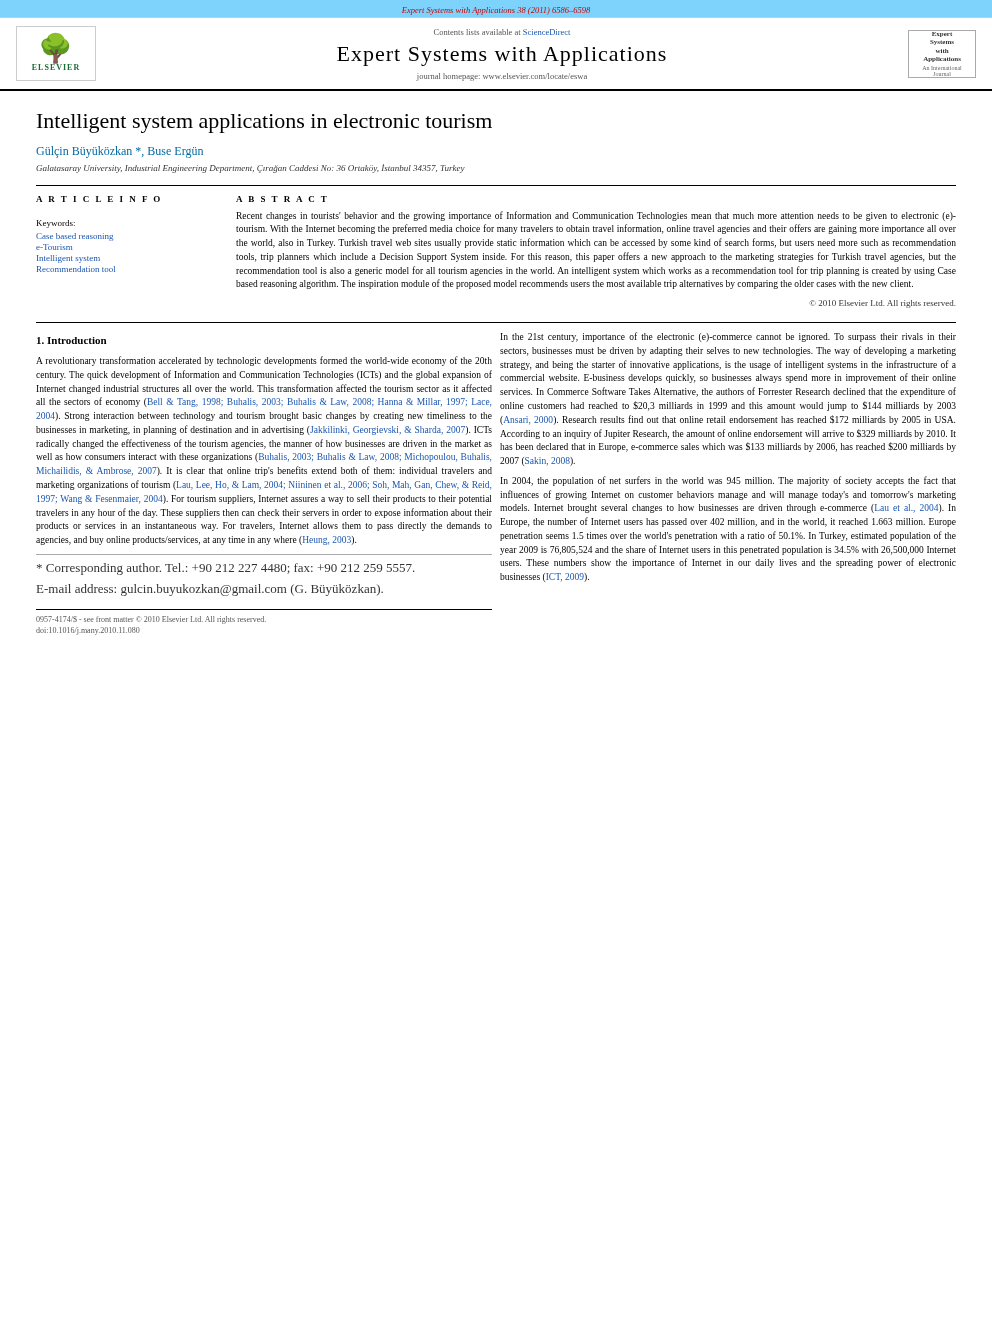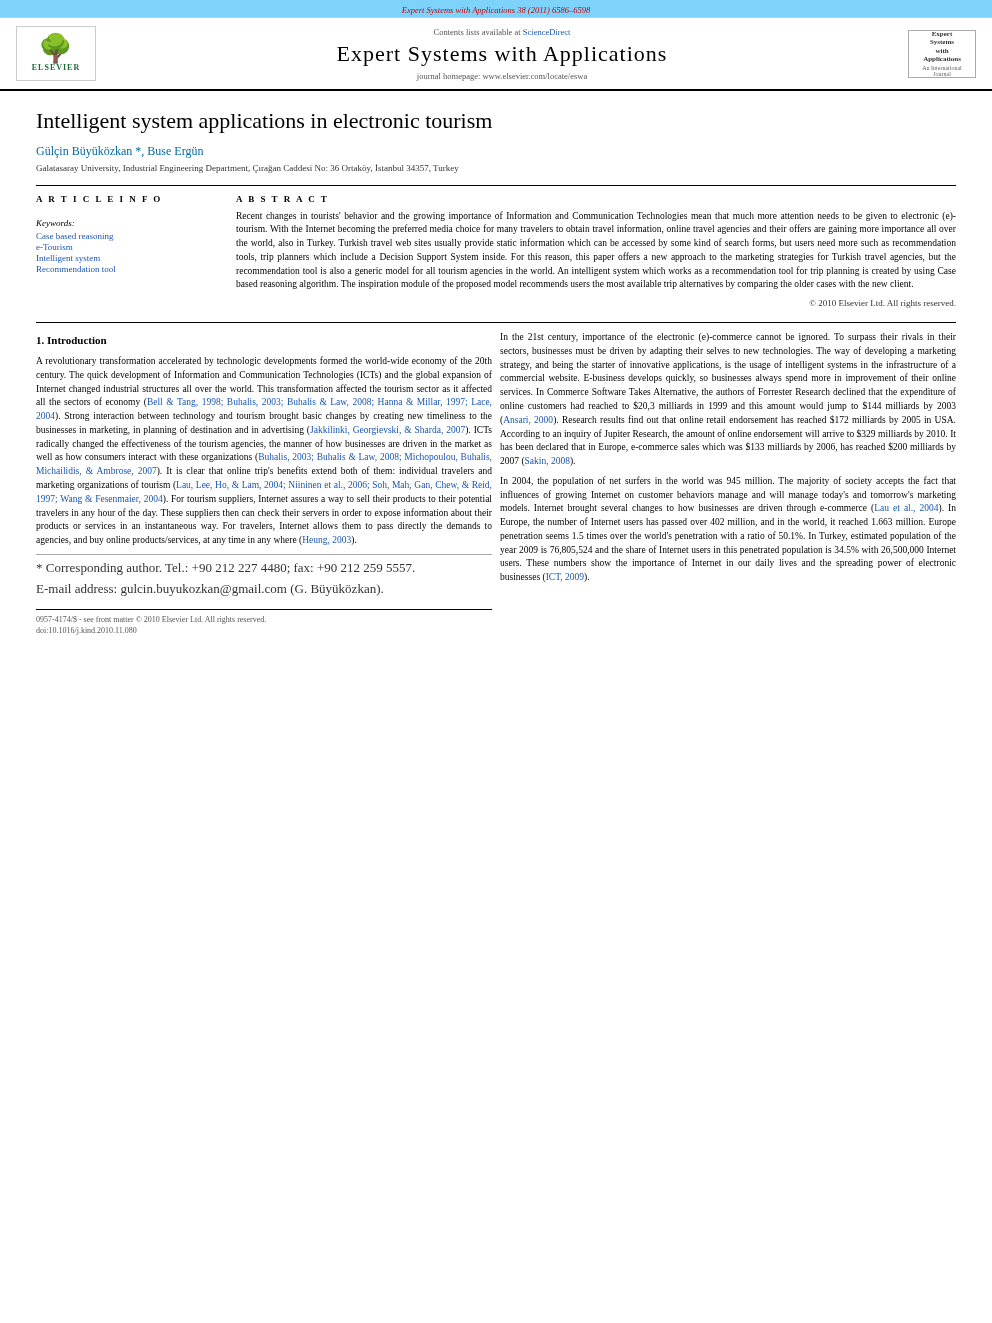--- a/index.html
+++ b/index.html
@@ -113,20 +113,21 @@
     
     .authors {
       font-size: 12px;
       color: #0369a1;
       margin-bottom: 4px;
     }
 
     
     .affiliation {
       font-size: 9px;
+      font-style: italic;
       color: #333;
       margin-bottom: 12px;
     }
 
     
     .divider {
       border: none;
       border-top: 1px solid #000;
       margin: 8px 0;
     }
@@ -144,21 +145,20 @@
     }
     .article-info .info-title {
       font-size: 9px;
       font-variant: small-caps;
       letter-spacing: 2px;
       font-weight: bold;
       margin-bottom: 14px;
     }
     .article-info .keywords-label {
       font-size: 9px;
-      font-style: italic;
       margin-bottom: 3px;
     }
     .article-info .keyword-item {
       font-size: 9px;
       margin-bottom: 1px;
       color: #1a56b0;
     }
 
     .abstract-section {
       flex: 1;
@@ -312,21 +312,21 @@
       </div>
 
       <div class="footnotes">
         <p>* Corresponding author. Tel.: +90 212 227 4480; fax: +90 212 259 5557.</p>
         <p>E-mail address: gulcin.buyukozkan@gmail.com (G. Büyüközkan).</p>
       </div>
 
       <div class="bottom-bar">
         <span>0957-4174/$ - see front matter © 2010 Elsevier Ltd. All rights reserved.</span>
       </div>
-      <div class="doi-line">doi:10.1016/j.kind.2010.11.080</div>
+      <div class="doi-line">doi:10.1016/j.many.2010.11.080</div>
     </div>
 
     <div class="body-col">
       <div class="body-text">
         In the 21st century, importance of the electronic (e)-commerce cannot be ignored. To surpass their rivals in their sectors, businesses must be driven by adapting their selves to new technologies. The way of developing a marketing strategy, and being the starter of innovative applications, is the usage of intelligent systems in the infrastructure of a commercial website. E-business develops quickly, so businesses always spend more in improvement of their online services. In Commerce Software Takes Alternative, the authors of Forrester Research declined that the expenditure of online customers had reached to $20,3 milliards in 1999 and this amount would jump to $144 milliards by 2003 (<span class="ref-link">Ansari, 2000</span>). Research results find out that online retail endorsement has reached $172 milliards by 2005 in USA. According to an inquiry of Jupiter Research, the amount of online endorsement will arrive to $329 milliards by 2010. It has been declared that in Europe, e-commerce sales which was $133 milliards by 2006, has reached $200 milliards by 2007 (<span class="ref-link">Sakin, 2008</span>).
       </div>
       <div class="body-text">
         In 2004, the population of net surfers in the world was 945 million. The majority of society accepts the fact that influences of growing Internet on customer behaviors manage and will manage today's and tomorrow's marketing models. Internet brought several changes to how businesses are driven through e-commerce (<span class="ref-link">Lau et al., 2004</span>). In Europe, the number of Internet users has passed over 402 million, and in the world, it reached 1.663 million. Europe penetration seems 1.5 times over the world's penetration with a ratio of 50.1%. In Turkey, estimated population of the year 2009 is 76,805,524 and the share of Internet users in this penetrated population is 34.5% with 26,500,000 Internet users. These numbers show the importance of Internet in our daily lives and the spreading power of electronic businesses (<span class="ref-link">ICT, 2009</span>).
       </div>
     </div>

